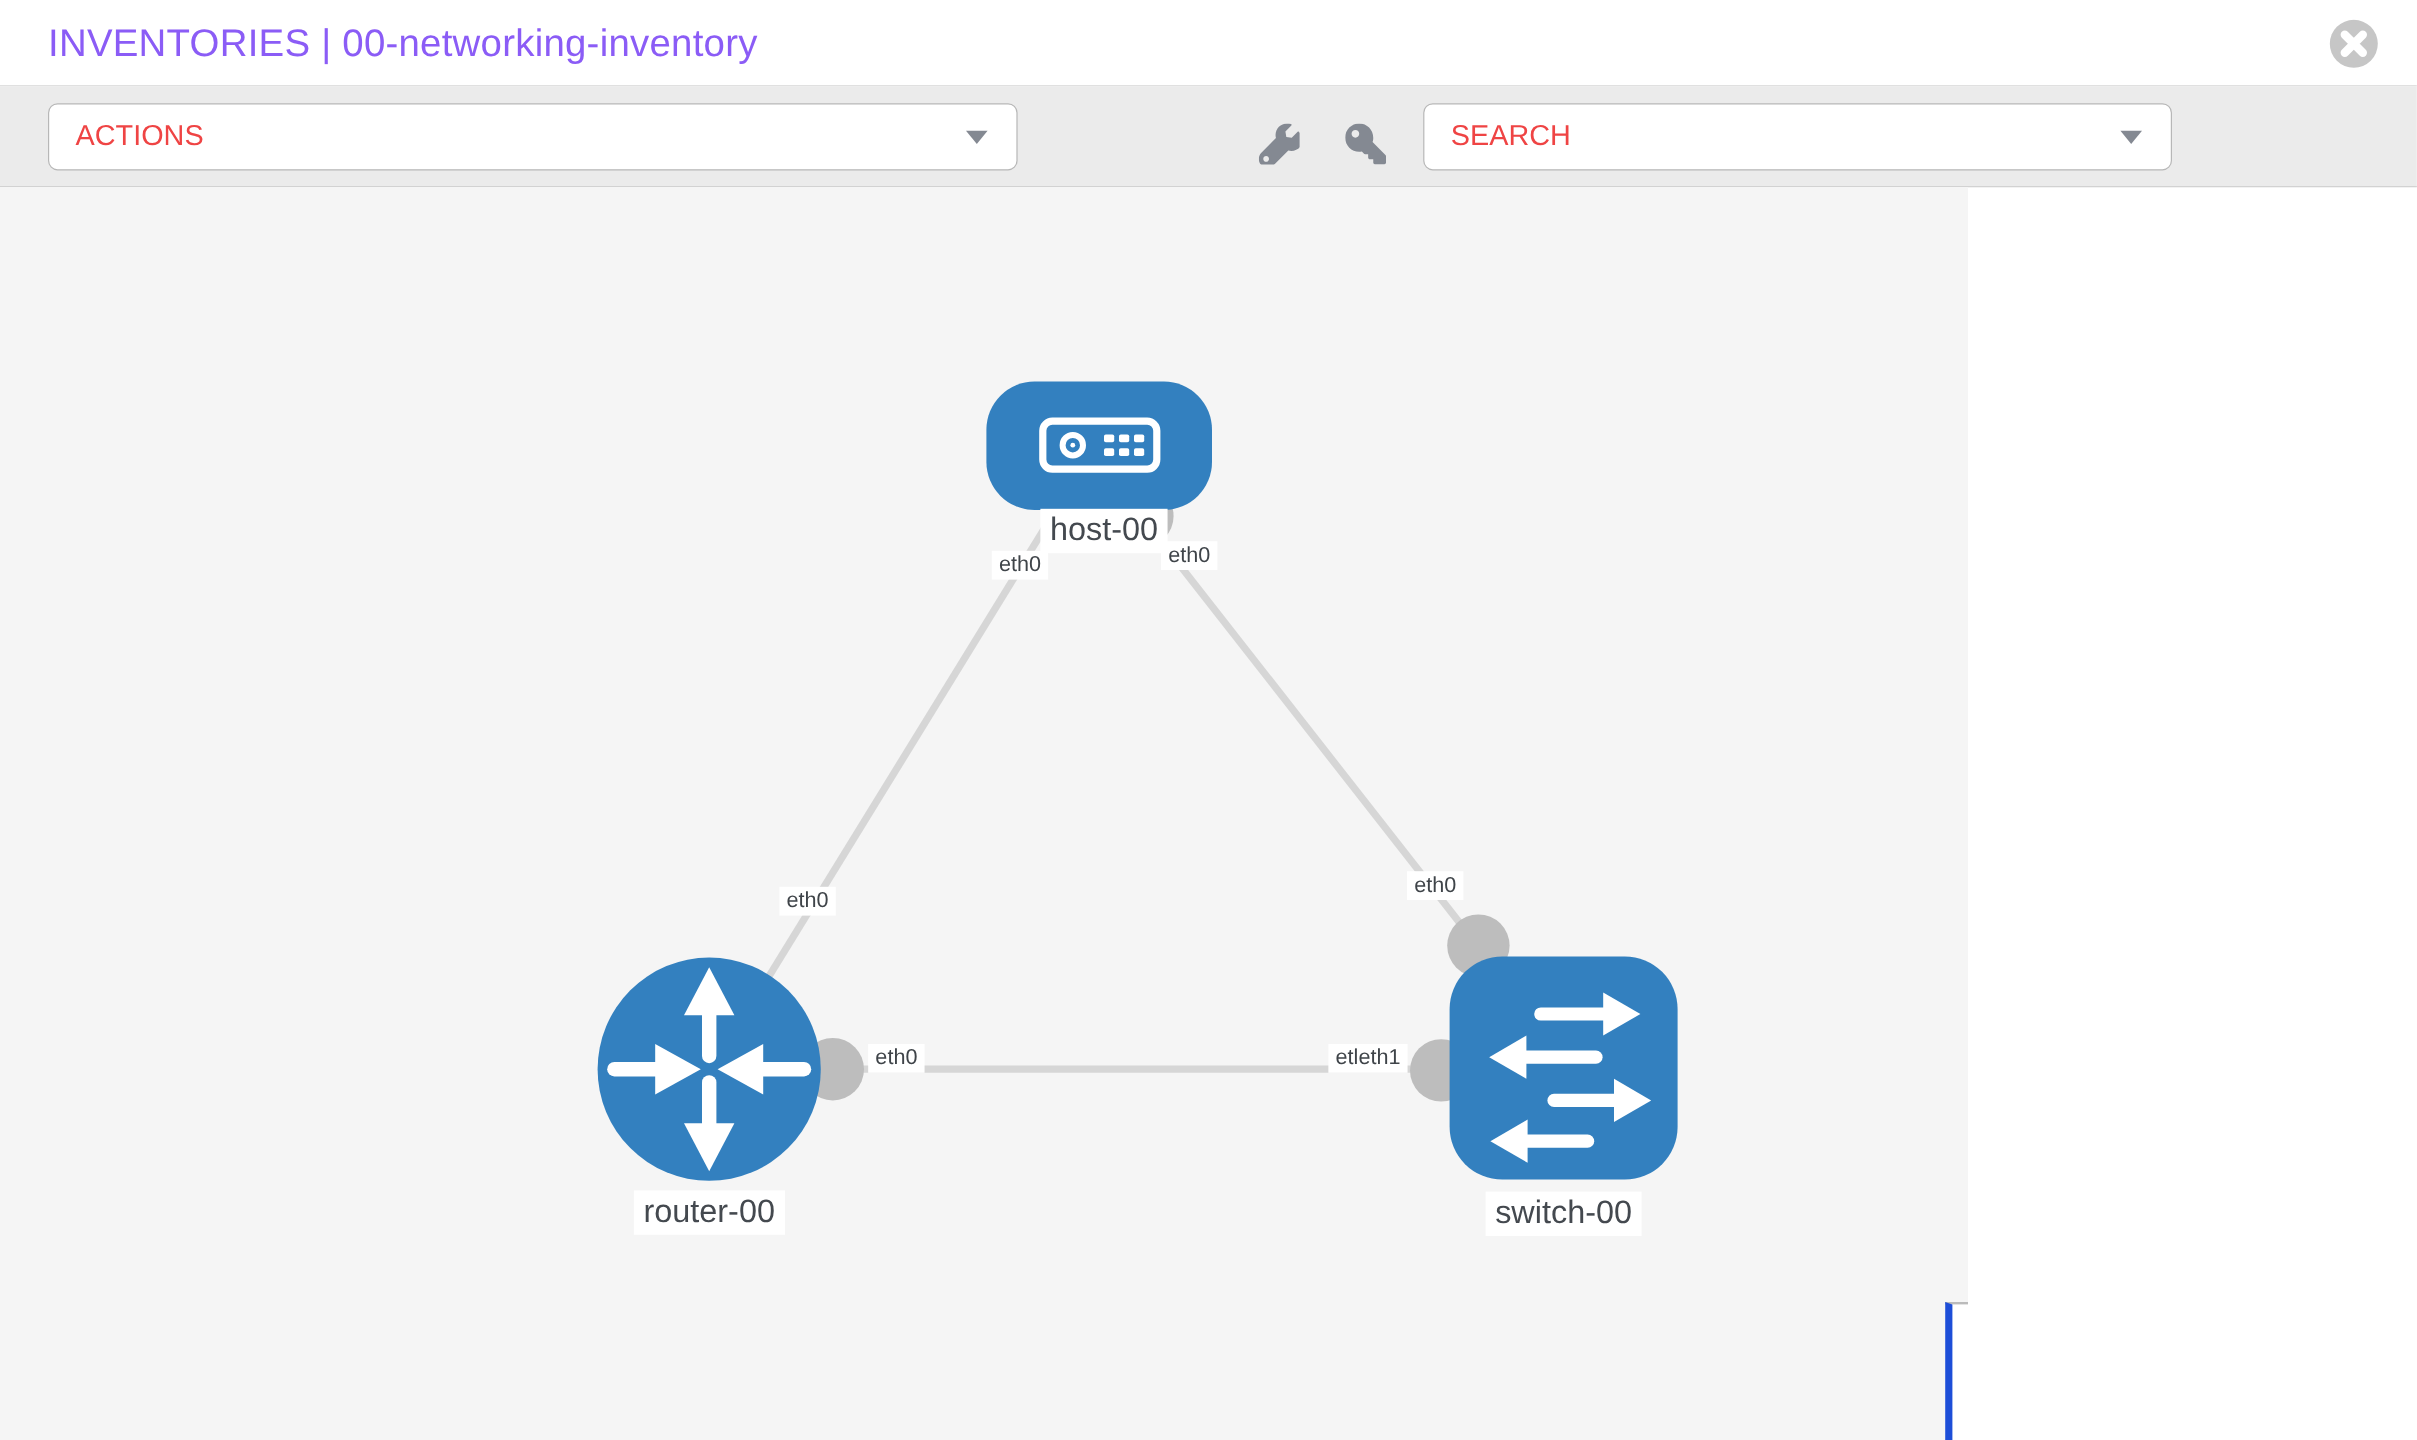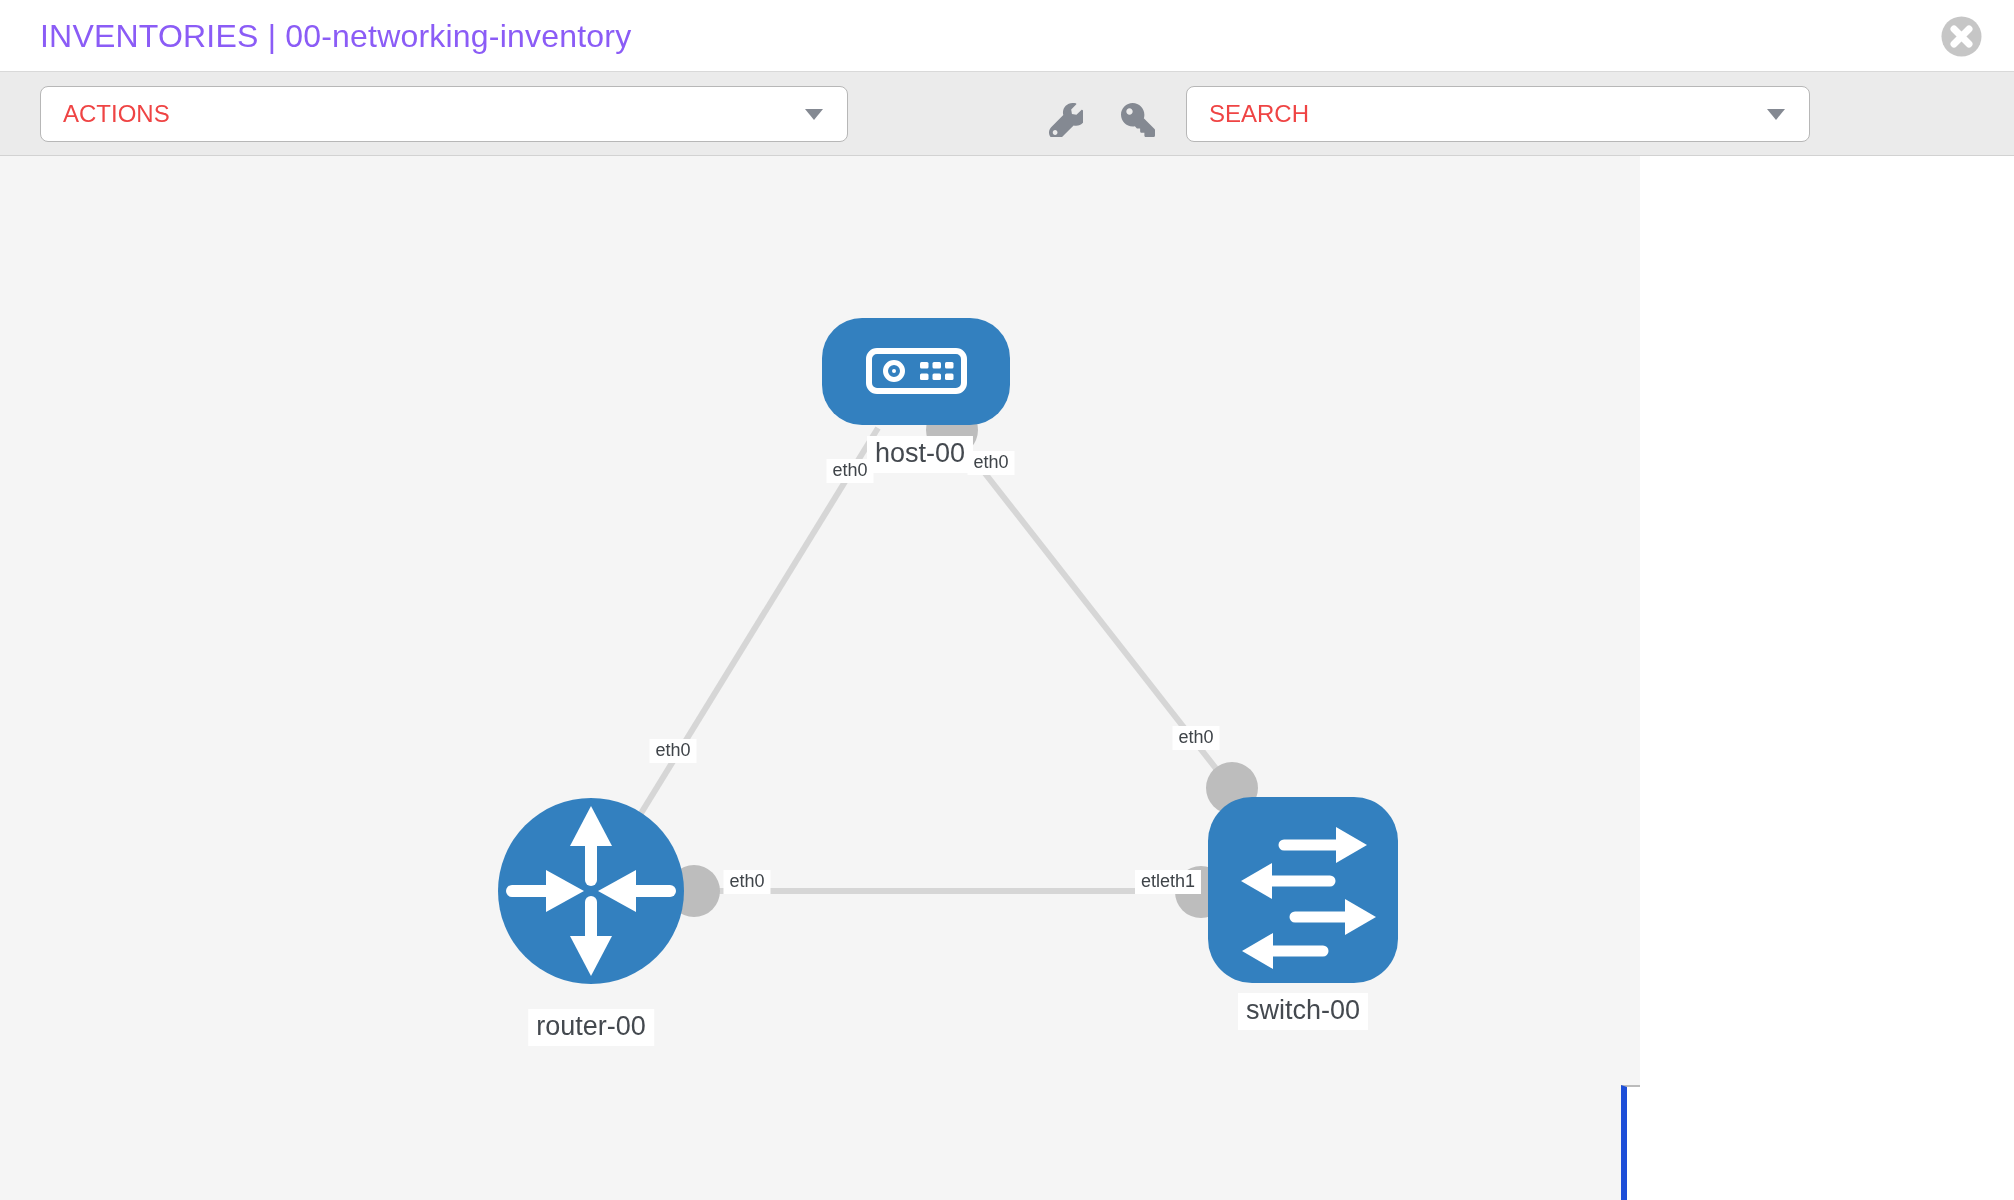--- a/index.html
+++ b/index.html
@@ -146,24 +146,24 @@
             <polygon points="1273,933 1273,969 1242,951" stroke="none"></polygon>
         </g>
       </g>
     </svg>
 
     <div class="chip eth-chip" style="left:850px; top:303px;">eth0</div>
     <div class="chip eth-chip" style="left:991px; top:295px;">eth0</div>
     <div class="chip eth-chip" style="left:673px; top:583px;">eth0</div>
     <div class="chip eth-chip" style="left:1196px; top:570px;">eth0</div>
     <div class="chip eth-chip" style="left:747px; top:714px;">eth0</div>
-    <div class="chip eth-chip" style="left:1168px; top:714px;">etleth1</div>
+    <div class="chip eth-chip" style="left:1140px; top:714px;">etleth1</div>
 
-    <div class="chip node-chip" style="left:920px;  top:280px;">host-00</div>
-    <div class="chip node-chip" style="left:591px;  top:836px;margin-top:17px;">router-00</div>
+    <div class="chip node-chip" style="left:920px;  top:268px;">host-00</div>
+    <div class="chip node-chip" style="left:591px;  top:836px;">router-00</div>
     <div class="chip node-chip" style="left:1303px; top:837px;">switch-00</div>
 
     <div class="zoom-panel">
       <div class="zoom-level">130%</div>
       <div class="zoom-minus"></div>
       <div class="zoom-track"></div>
       <div class="zoom-handle"></div>
       <div class="zoom-plus">
         <div class="h"></div>
         <div class="v"></div>

